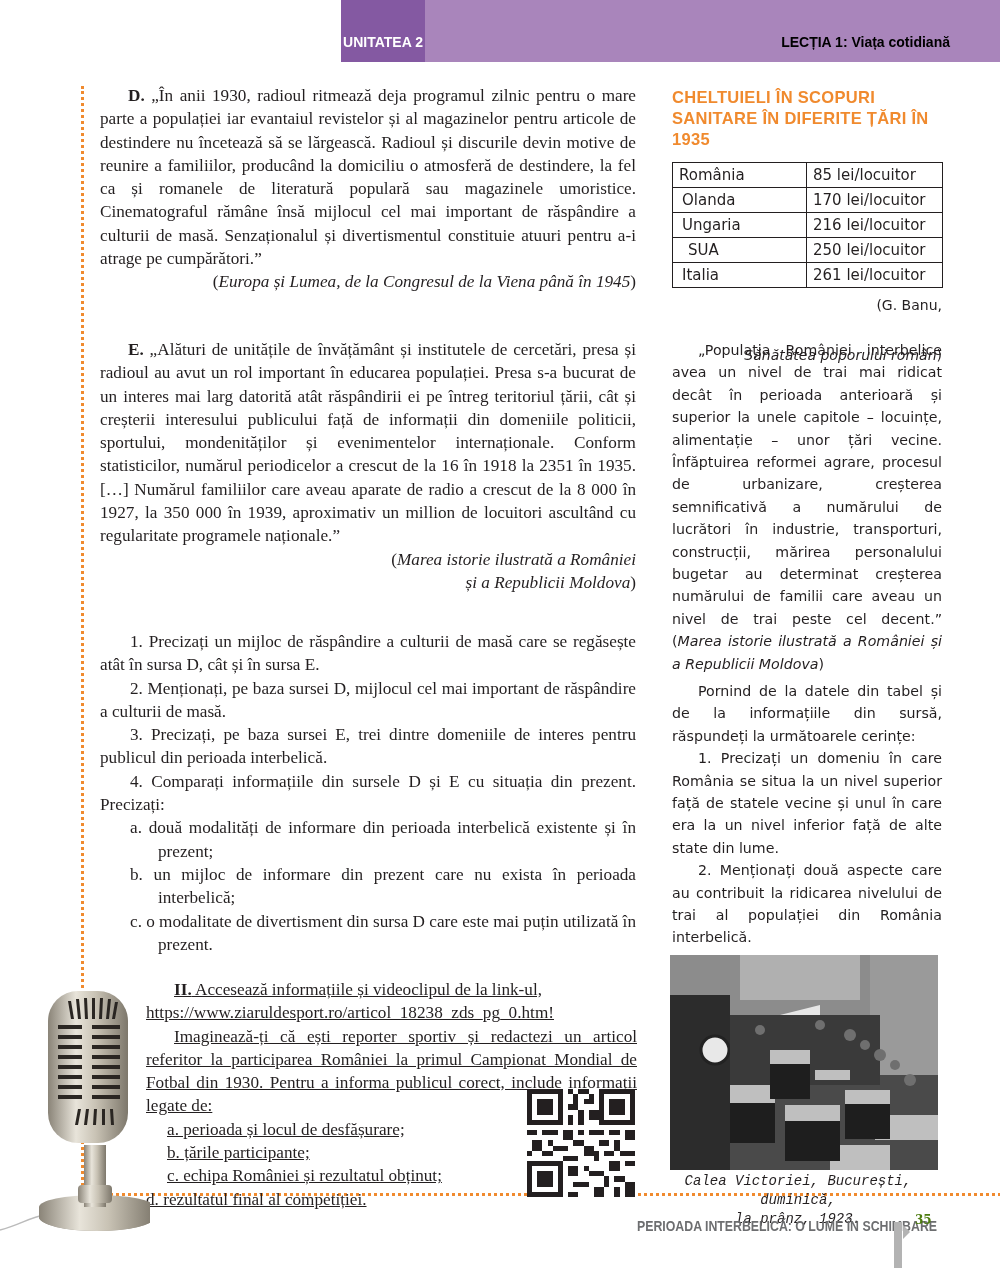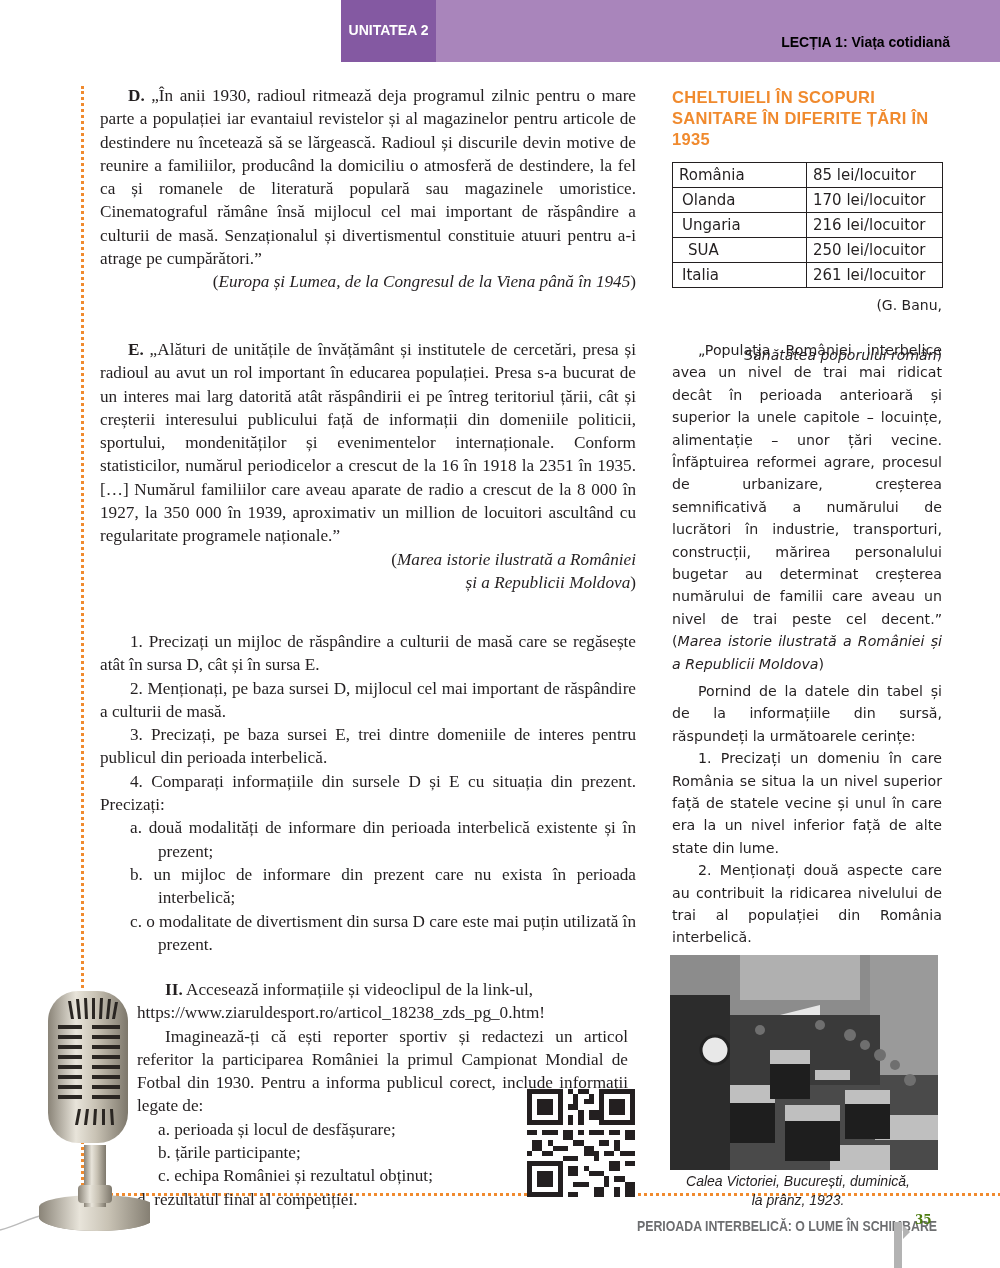--- a/index.html
+++ b/index.html
@@ -1,18 +1,18 @@
 <!DOCTYPE html>
 <html><head>
 <meta charset="utf-8">
 <style>
   * { box-sizing: border-box; margin: 0; padding: 0; }
   body { width: 1000px; height: 1268px; background: #fff; position: relative; overflow: hidden; font-family: "DejaVu Serif", serif; color: #231f20; }
   .header { position: absolute; top: 0; left: 341px; width: 659px; height: 62px; background: #a985bb; }
-  .header .unit { position: absolute; left: 0; top: 0; width: 95px; height: 62px; background: #8459a2; color: #fff; font-family: "Liberation Sans", sans-serif; font-weight: bold; font-size: 14px; display: flex; align-items: flex-end; justify-content: center; padding-bottom: 24px; }
+  .header .unit { position: absolute; left: 0; top: 0; width: 84px; height: 62px; background: #8459a2; color: #fff; font-family: "Liberation Sans", sans-serif; font-weight: bold; font-size: 14px; display: flex; align-items: flex-end; justify-content: center; padding-bottom: 12px; }
   .header .lesson { position: absolute; right: 50px; bottom: 12px; color: #000000; font-family: "Liberation Sans", sans-serif; font-size: 14px; }
   .header .lesson b { font-weight: bold; }
 
   .dotted-left { position: absolute; left: 81px; top: 86px; height: 1105px; border-left: 3px dotted #f08a2e; }
   .dotted-bottom { position: absolute; left: 81px; top: 1193px; width: 920px; border-top: 3px dotted #f08a2e; }
 
   .main { position: absolute; left: 100px; width: 536px; font-family: "Liberation Serif", serif; font-size: 17.2px; line-height: 23.3px; text-align: justify; }
   .main p { text-indent: 28px; }
   .src { text-align: right; font-style: italic; }
   .src .up { font-style: normal; }
@@ -21,21 +21,21 @@
 
   .side { position: absolute; left: 672px; width: 270px; font-family: "DejaVu Sans", sans-serif; font-size: 14.3px; line-height: 22.6px; }
   .side h3 { color: #f08a2e; font-family: "Liberation Sans", sans-serif; font-weight: bold; font-size: 16.5px; line-height: 21px; letter-spacing: 0.3px; }
   table.costs { border-collapse: collapse; width: 271px; margin-top: 12px; font-size: 15px; }
   table.costs td { border: 1px solid #231f20; height: 25px; padding: 0 6px; }
   table.costs td:first-child { width: 134px; }
   .side .cite { text-align: right; font-size: 14px; line-height: 22px; margin-top: 28px; }
   .side p.just { text-align: justify; text-indent: 26px; font-size: 14.2px; line-height: 22.4px; }
 
   .photo { position: absolute; left: 670px; top: 955px; width: 268px; height: 215px; background: #3a3a3a; overflow: hidden; }
-  .caption { position: absolute; left: 648px; top: 1172px; width: 300px; text-align: center; font-family: Liberation Sans, sans-serif; font-style: italic; font-size: 14px; line-height: 19px; }
+  .caption { position: absolute; left: 648px; top: 1172px; width: 300px; text-align: center; font-family: Liberation Mono, monospace; font-style: italic; font-size: 14px; line-height: 19px; }
 
   .footer-title { position: absolute; left: 637px; top: 1218px; font-family: "Liberation Sans", sans-serif; font-weight: bold; font-size: 14px; color: #6d6e70; transform: scaleX(0.88); transform-origin: left; }
   .footer-bar { position: absolute; left: 894px; top: 1222px; width: 8px; height: 46px; background: #b3b3b3; }
   .footer-arrow { position: absolute; left: 903px; top: 1225px; width: 0; height: 0; border-left: 7px solid #b3b3b3; border-top: 7px solid transparent; border-bottom: 7px solid transparent; }
   .page-num { position: absolute; left: 915px; top: 1213px; font-family: "DejaVu Serif", serif; font-weight: bold; font-size: 12px; color: #4d7c0f; }
 
   .qr { position: absolute; left: 527px; top: 1089px; width: 108px; height: 108px; }
   .mic { position: absolute; left: 0; top: 985px; width: 150px; height: 250px; }
 </style>
 </head>
@@ -63,21 +63,21 @@
 <div class="main q" style="top:630px;">
   <p>1. Precizați un mijloc de răspândire a culturii de masă care se regăsește atât în sursa D, cât și în sursa E.</p>
   <p>2. Menționați, pe baza sursei D, mijlocul cel mai important de răspândire a culturii de masă.</p>
   <p>3. Precizați, pe baza sursei E, trei dintre domeniile de interes pentru publicul din perioada interbelică.</p>
   <p>4. Comparați informațiile din sursele D și E cu situația din prezent. Precizați:</p>
   <p class="sub">a. două modalități de informare din perioada interbelică existente și în prezent;</p>
   <p class="sub">b. un mijloc de informare din prezent care nu exista în perioada interbelică;</p>
   <p class="sub">c. o modalitate de divertisment din sursa D care este mai puțin utilizată în prezent.</p>
 </div>
 
-<div class="main" style="top:978px; left:137px; width:491px;">
+<div class="main" style="top:978px; left:146px; width:491px;text-decoration:underline;">
   <p style="text-indent:28px;"><b>II.</b><span> Accesează informațiile și videoclipul de la link-ul,</span></p>
   <div style="text-align:justify;">https://www.ziaruldesport.ro/articol_18238_zds_pg_0.htm!</div>
   <p style="text-indent:28px;">Imaginează-ți că ești reporter sportiv și redactezi un articol referitor la participarea României la primul Campionat Mondial de Fotbal din 1930. Pentru a informa publicul corect, include informații legate de:</p>
   <div style="padding-left:21px;">a. perioada și locul de desfășurare;</div>
   <div style="padding-left:21px;">b. țările participante;</div>
   <div style="padding-left:21px;">c. echipa României și rezultatul obținut;</div>
   <div>d. rezultatul final al competiției.</div>
 </div>
 
 <svg class="qr" viewBox="0 0 21 21" shape-rendering="crispEdges">

